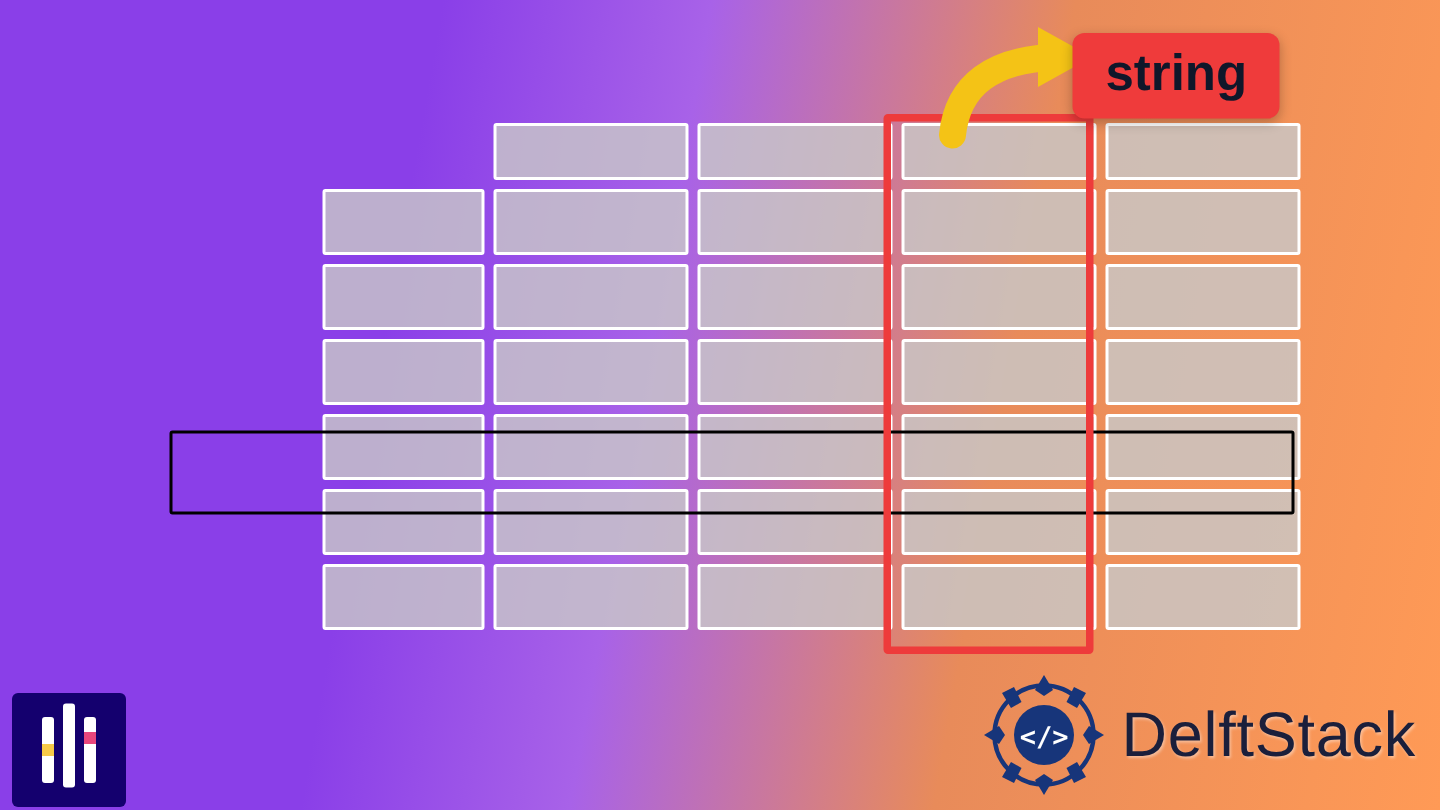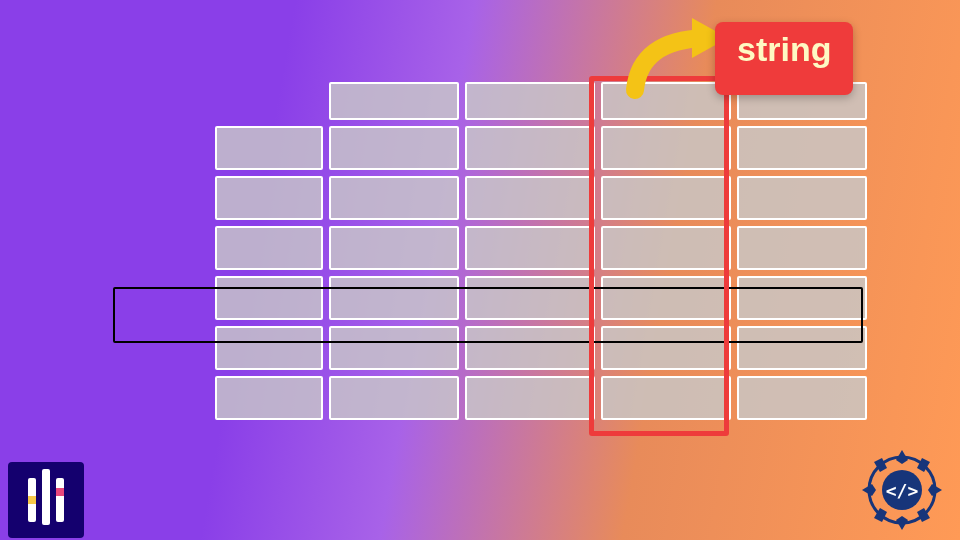--- a/index.html
+++ b/index.html
@@ -63,24 +63,24 @@
     width: 140px;
     height: 80px;
     pointer-events: none;
   }
 
   .label-chip {
     position: absolute;
     left: 715px;
     top: 22px;
     background: #ef3b3b;
-    color: #fef9c3;
+    color: #0f172a;
     font-size: 34px;
     font-weight: 700;
-    padding: 8px 22px 26px 22px;
+    padding: 8px 22px 10px 22px;
     border-radius: 8px;
     box-shadow: 0 3px 8px rgba(0,0,0,0.25);
   }
 
   .pandas-icon {
     position: absolute;
     left: 8px;
     bottom: 2px;
     width: 76px;
     height: 76px;
@@ -217,13 +217,14 @@
           <path d="M28 -28 L22 -18 L15 -22 L20 -32 Z"></path>
           <path d="M-28 -28 L-22 -18 L-15 -22 L-20 -32 Z"></path>
           <path d="M28 28 L22 18 L15 22 L20 32 Z"></path>
           <path d="M-28 28 L-22 18 L-15 22 L-20 32 Z"></path>
         </g>
         <circle r="20" fill="#17357a"></circle>
         <text x="0" y="7" text-anchor="middle" fill="#ffffff" font-size="18" font-family="monospace" font-weight="bold">&lt;/&gt;</text>
       </g>
     </svg>
   </div>
+  <div class="brand-text">DelftStack</div>
 </div>
 
 </body></html>

